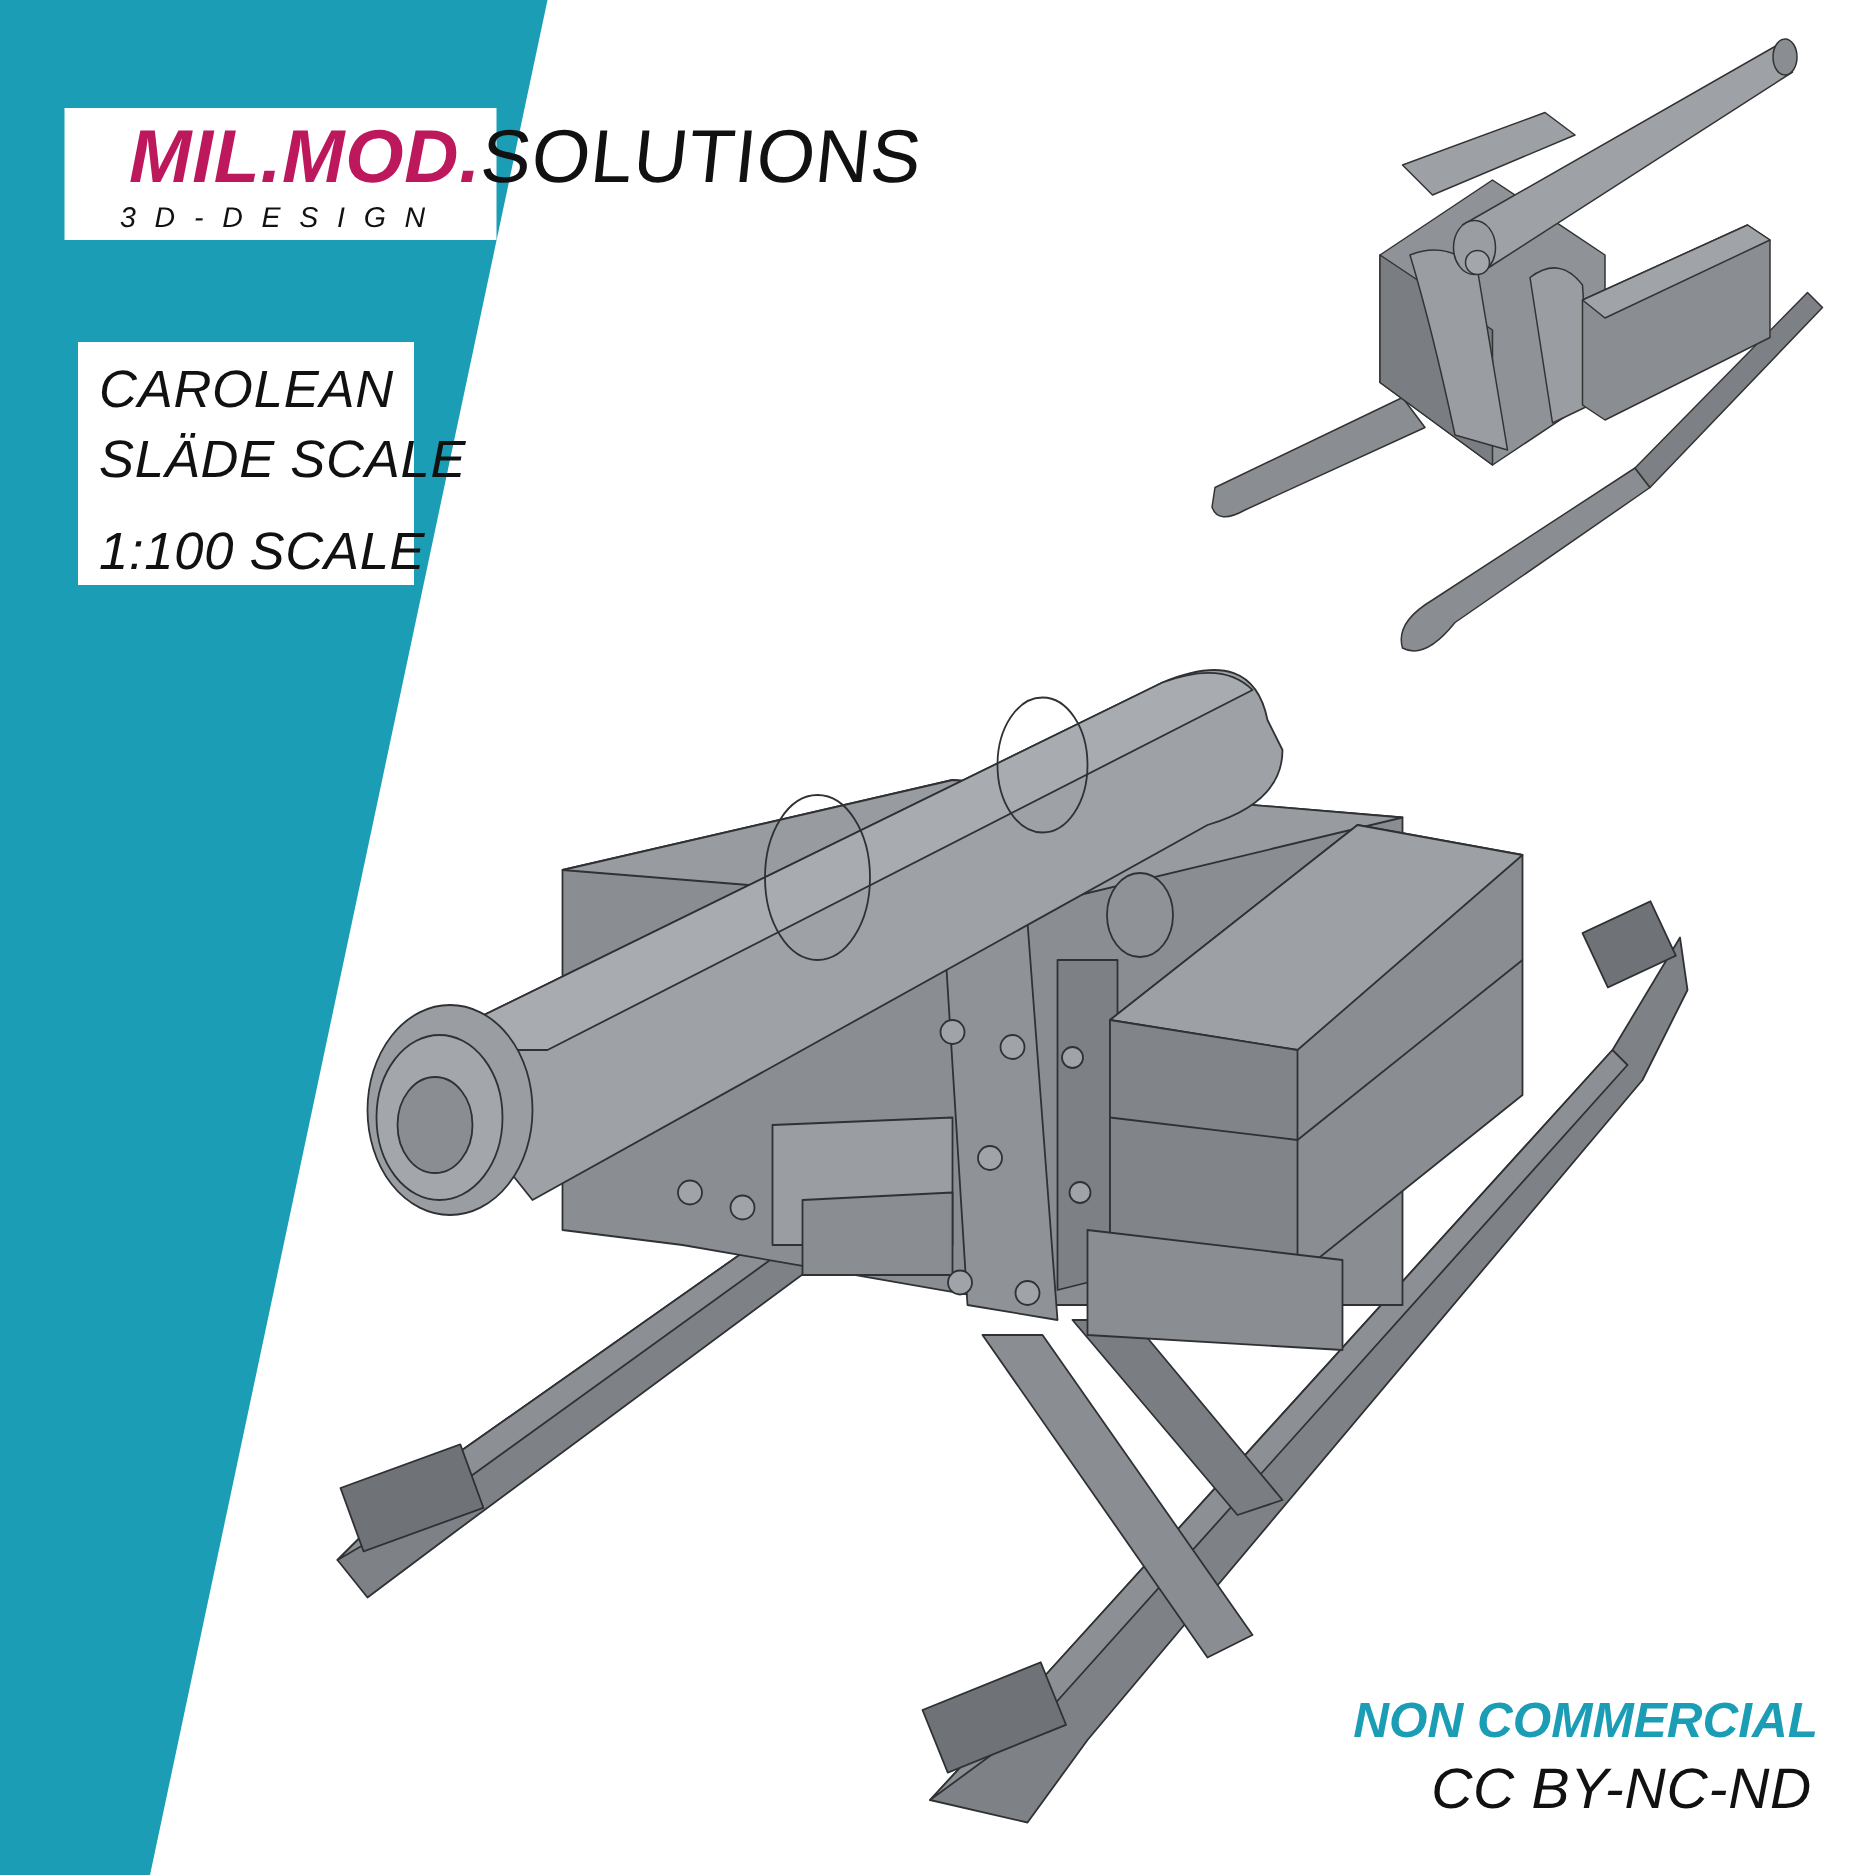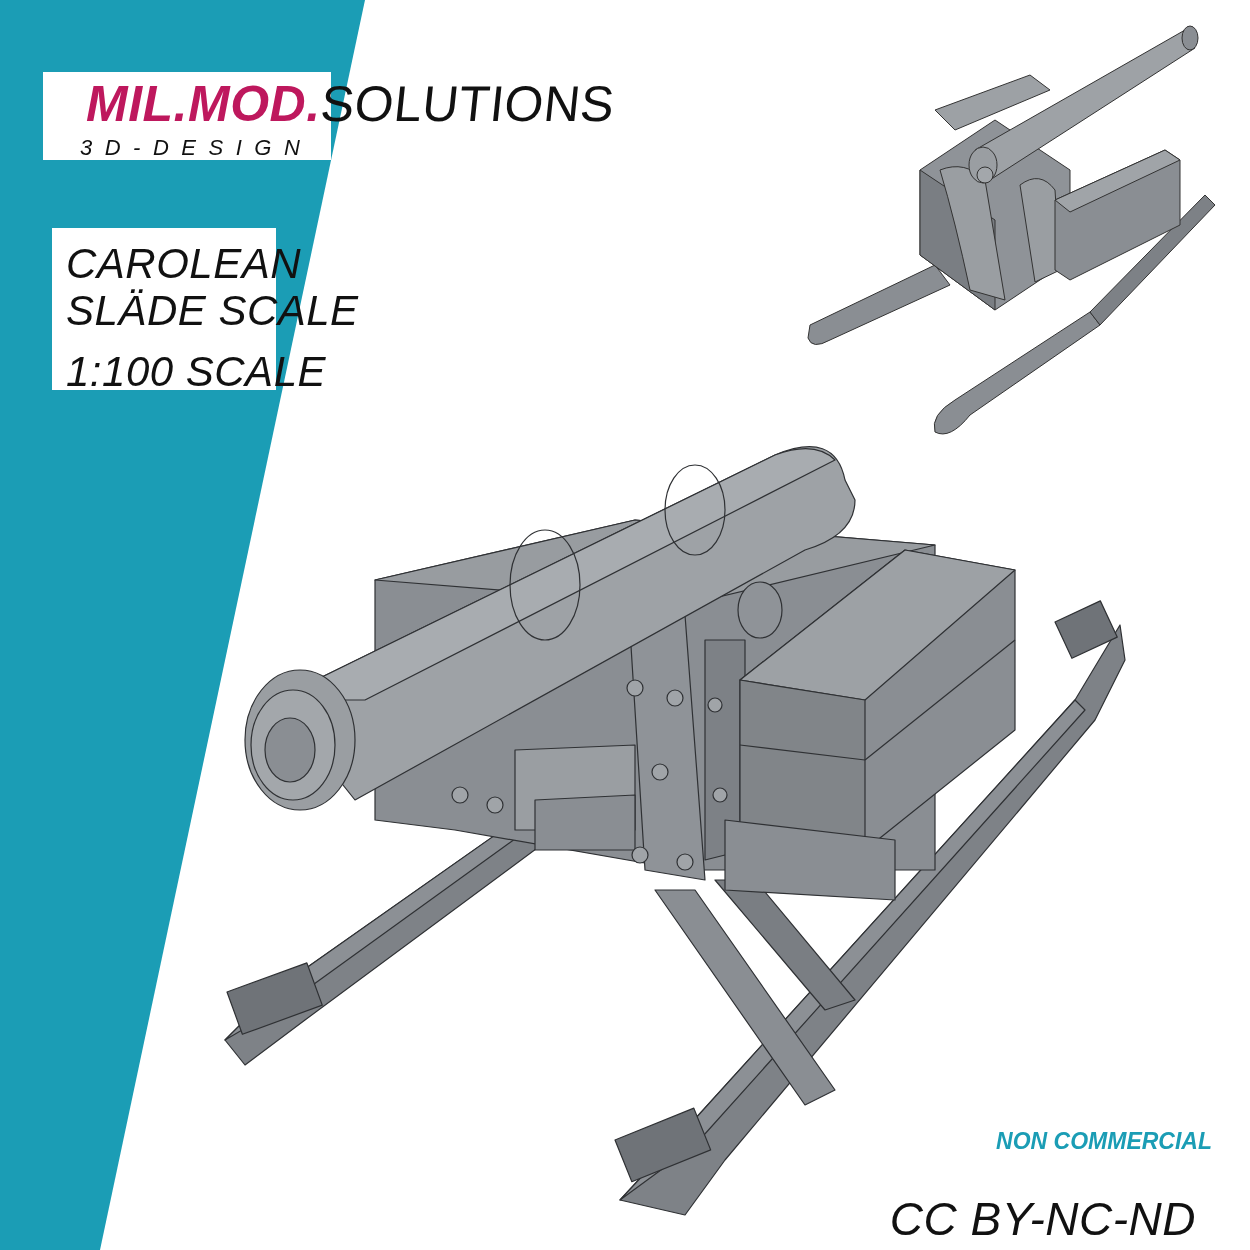--- a/index.html
+++ b/index.html
@@ -2,25 +2,25 @@
 <html><head>
 <meta charset="utf-8">
 <style>
   html, body { margin:0; padding:0; }
   body { width:1250px; height:1250px; background:#ffffff; position:relative; overflow:hidden; font-family:"Liberation Sans", sans-serif; }
   .teal-band { position:absolute; left:0; top:0; width:1250px; height:1250px; }
   .logo-box { position:absolute; left:43px; top:72px; width:288px; height:88px; background:#ffffff; }
   .logo-line { position:absolute; left:86px; top:74px; white-space:nowrap; font-size:50px; font-style:italic; line-height:60px; letter-spacing:0.5px; }
   .logo-accent { color:#be185d; font-weight:bold; }
   .logo-rest { color:#111; font-weight:normal; font-style:normal; transform:skewX(-6deg); display:inline-block; }
-  .logo-sub { position:absolute; left:80px; top:135px; font-size:22px; font-style:italic; letter-spacing:12.5px; color:#111; white-space:nowrap; }
+  .logo-sub { position:absolute; left:80px; top:135px; font-size:19px; font-style:italic; letter-spacing:12.5px; color:#111; white-space:nowrap; }
   .product-box { position:absolute; left:52px; top:228px; width:224px; height:162px; background:#ffffff; }
-  .product-line { position:absolute; left:66px; font-size:42px; font-style:italic; color:#111; white-space:nowrap; letter-spacing:0.5px; }
-  .license-title { position:absolute; right:38px; top:1128px; font-size:23px; font-weight:bold; font-style:italic; color:#1b9db5; white-space:nowrap; }
-  .license-code { position:absolute; right:54px; top:1172px; font-size:46px; font-style:italic; color:#111; white-space:nowrap; letter-spacing:0.5px;margin-top:20px; }
+  .product-line { position:absolute; left:66px; font-size:35px; font-style:italic; color:#111; white-space:nowrap; letter-spacing:0.5px; }
+  .license-title { position:absolute; right:38px; top:1128px; font-size:33px; font-weight:bold; font-style:italic; color:#1b9db5; white-space:nowrap; }
+  .license-code { position:absolute; right:42px; top:1172px; font-size:38px; font-style:italic; color:#111; white-space:nowrap; letter-spacing:0.5px; }
   .render { position:absolute; }
 </style>
 </head>
 <body>
 
 <svg class="teal-band" viewBox="0 0 1250 1250">
   <polygon points="0,0 365,0 100,1250 0,1250" fill="#1b9db5"></polygon>
 </svg>
 
 <div class="logo-box"></div>

